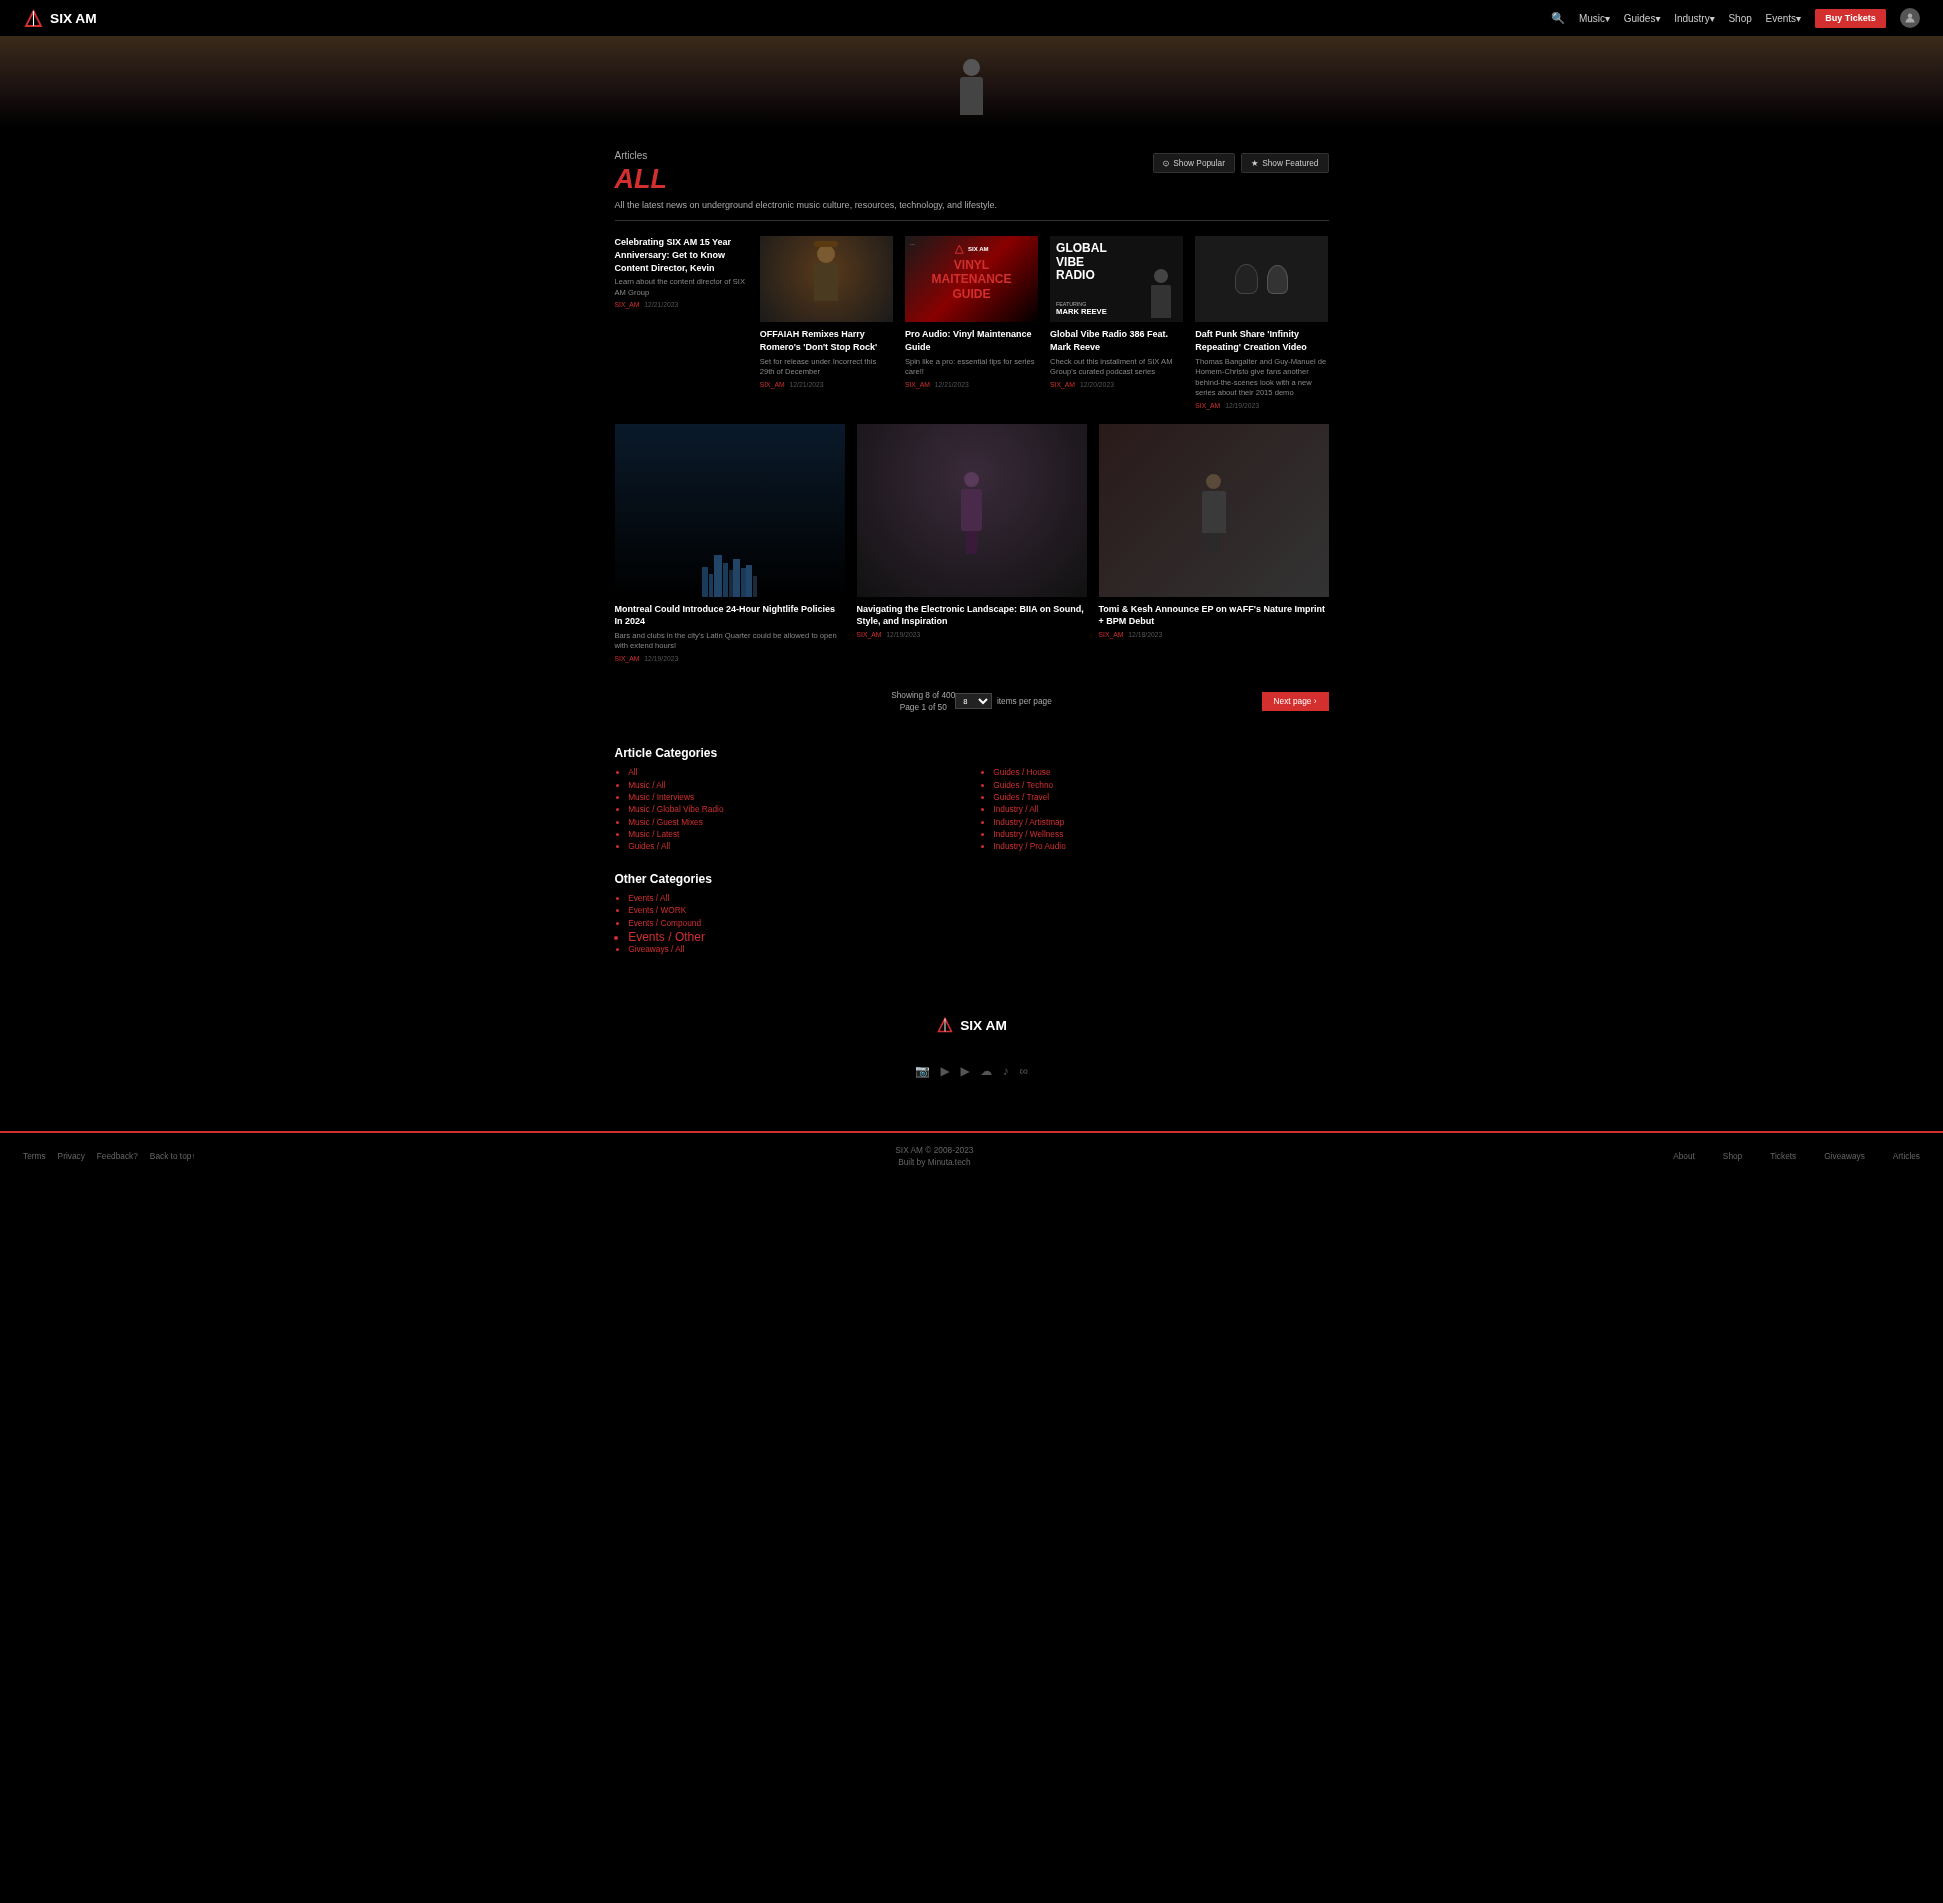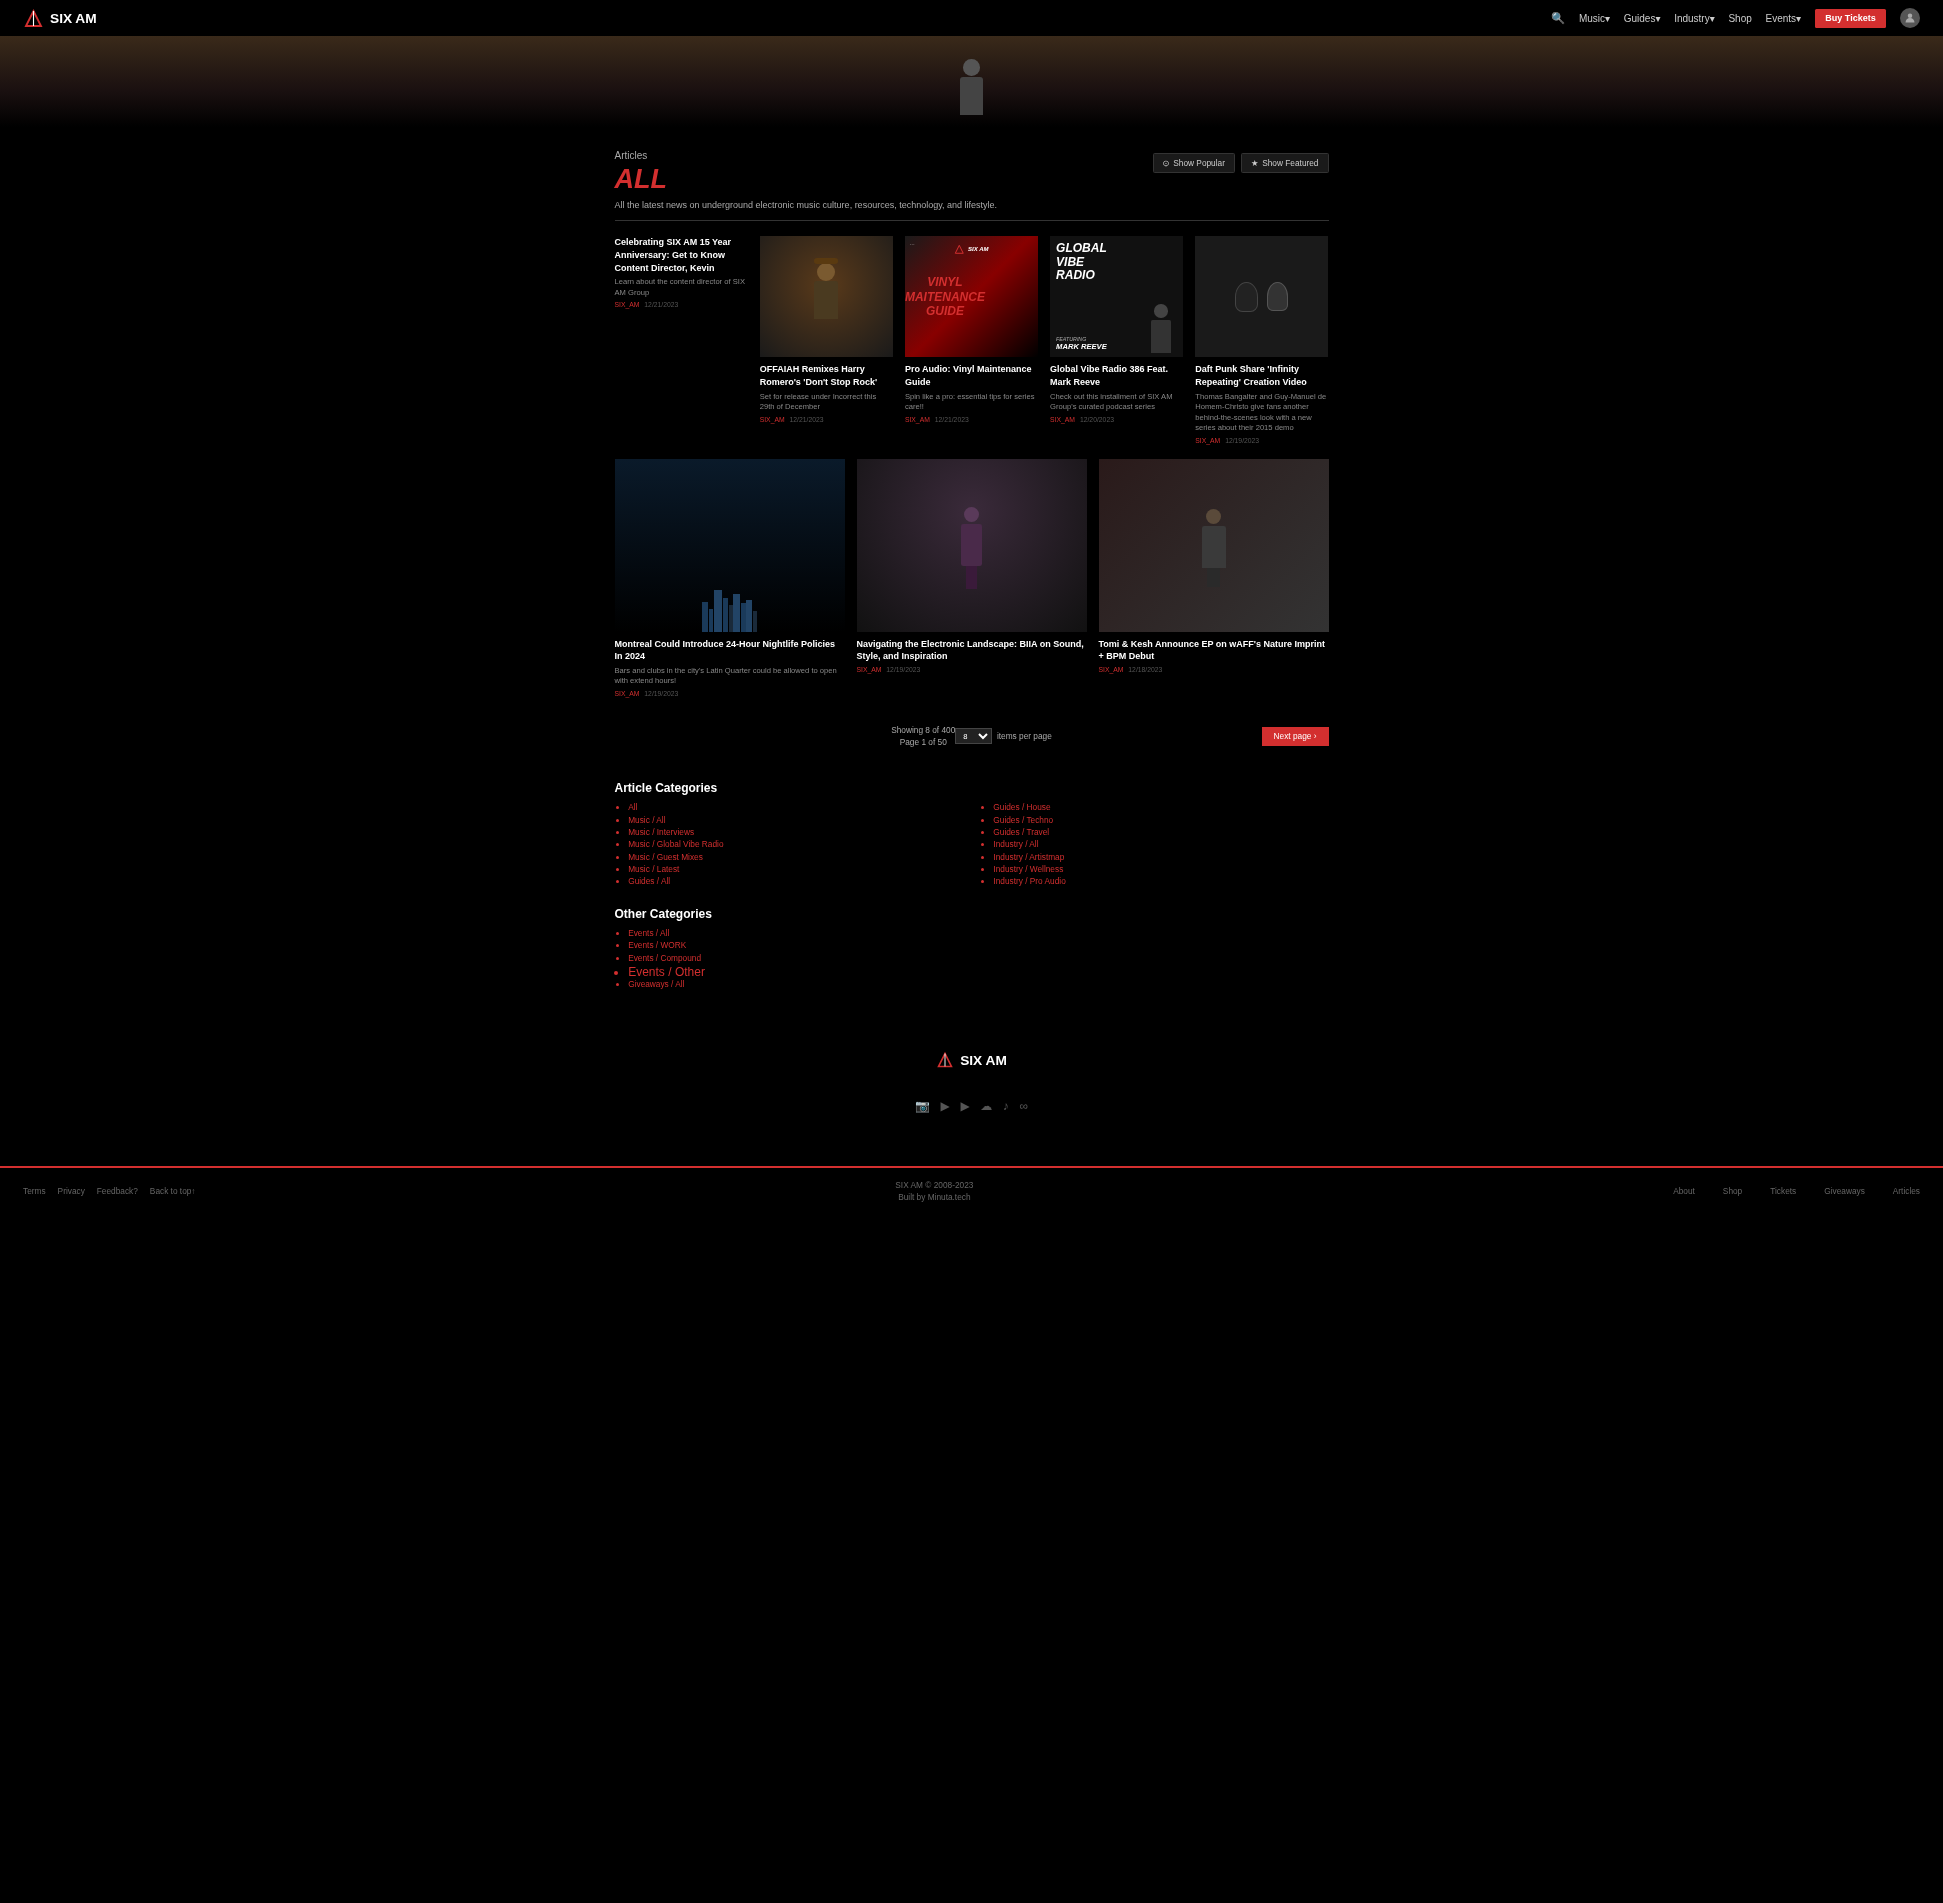--- a/index.html
+++ b/index.html
@@ -147,22 +147,21 @@
     .article-thumb {
       width: 100%;
       aspect-ratio: 4/3;
       background: #222;
       position: relative;
       overflow: hidden;
       margin-bottom: 6px;
     }
     .article-thumb.large-thumb {
       aspect-ratio: unset;
-      height: 121px;
-      font-style: italic;
+      height: 86px;
     }
     .thumb-overlay {
       position: absolute;
       bottom: 0;
       left: 0;
       right: 0;
       background: linear-gradient(transparent, rgba(0,0,0,0.8));
       padding: 15px 6px 6px;
     }
     .thumb-text {
@@ -221,21 +220,21 @@
       font-size: 6.8px;
       font-weight: bold;
       color: #fff;
       line-height: 1.3;
     }
     .vinyl-guide-overlay {
       position: absolute;
       top: 0; left: 0; right: 0; bottom: 0;
       display: flex;
       flex-direction: column;
-      align-items: flex-start;
+      align-items: center;
       justify-content: center;
       background: linear-gradient(135deg, #1a1a1a 0%, #800 50%, #000 100%);
     }
     .vinyl-guide-title {
       color: #d32f2f;
       font-size: 12px;
       font-weight: bold;
       text-align: center;
       line-height: 1.2;
       text-transform: uppercase;

